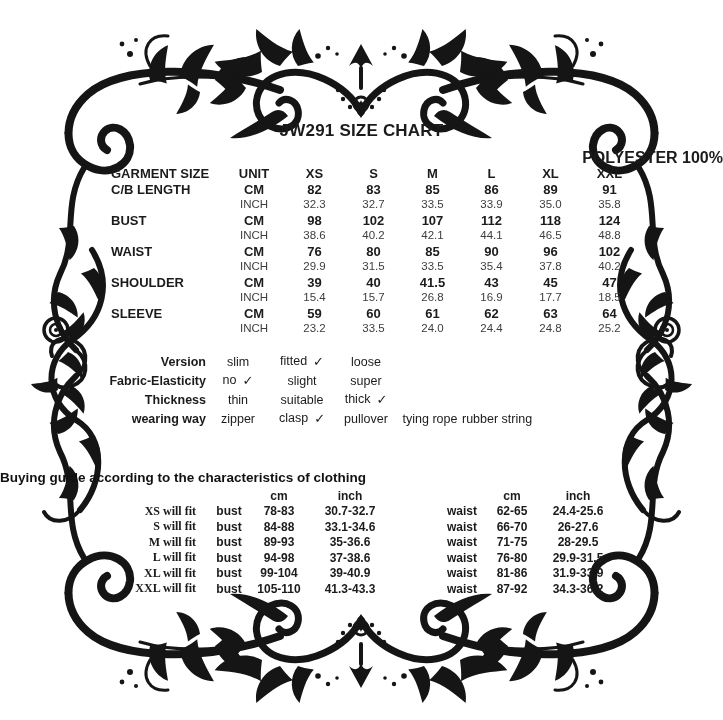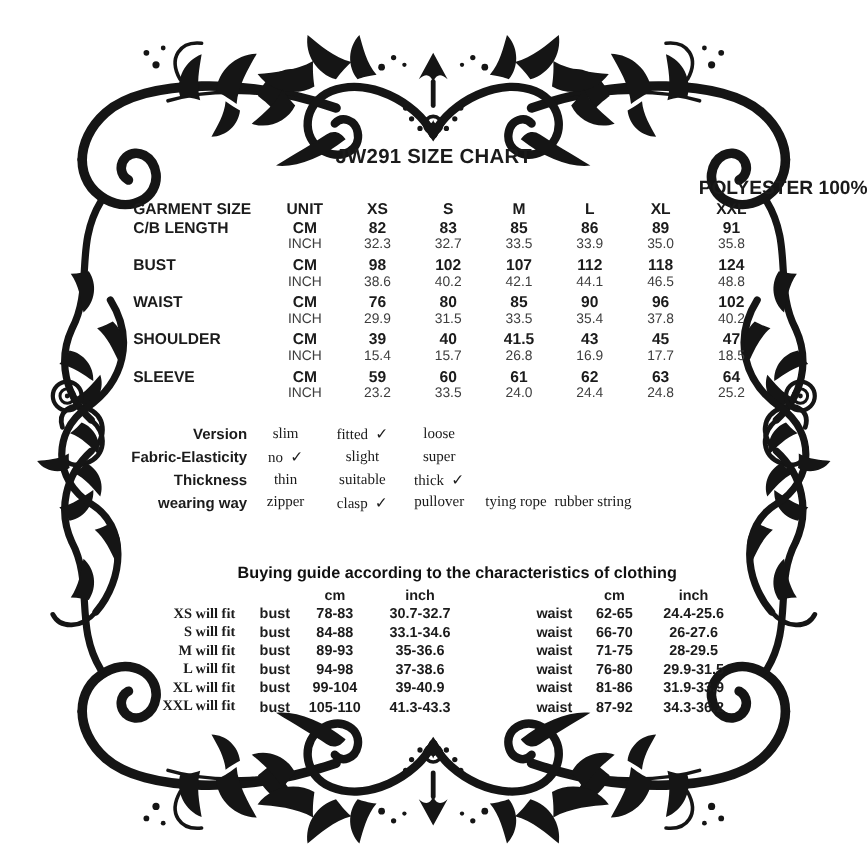--- a/index.html
+++ b/index.html
@@ -21,27 +21,27 @@
 
   table.size-table{position:absolute;left:111px;top:166px;border-collapse:collapse;table-layout:fixed;}
   table.size-table td,table.size-table th{padding:0;height:15.5px;font-size:13px;font-weight:700;
          text-align:center;white-space:nowrap;line-height:15.5px;}
   table.size-table .lbl{text-align:left;margin-left:44px;}
   table.size-table tr.inch-row td{font-size:11.5px;font-weight:400;color:#3d3d3d;}
 
   .attrs{position:absolute;left:60px;top:352px;}
   .arow{display:flex;height:19px;align-items:center;font-size:12.5px;}
   .albl{width:146px;text-align:right;font-weight:700;flex:none;}
-  .aopt{min-width:64px;display:inline-flex;justify-content:center;align-items:flex-end;gap:6px;white-space:nowrap;font-family:Liberation Serif, serif;}
+  .aopt{min-width:64px;display:inline-flex;justify-content:center;align-items:flex-start;gap:6px;white-space:nowrap;}
   .chk{font-size:13px;}
 
   .notes{position:absolute;top:428px;left:0;right:0;text-align:center;
          font-size:12px;line-height:15px;color:#3a3a3a;}
-  .guide-title{position:absolute;top:470px;left:0;right:0;text-align:center;
-         font-size:13.5px;font-weight:700;color:#111;margin-left:39px;}
+  .guide-title{position:absolute;top:470px;left:0;right:0;
+         font-size:13.5px;font-weight:700;color:#111;}
 
   .guide{position:absolute;left:122px;top:488px;font-size:12px;font-weight:700;}
   .grow{display:grid;grid-template-columns:84px 46px 54px 88px 44px 48px 52px 80px;
         height:15.5px;align-items:center;white-space:nowrap;}
   .gsize{text-align:right;padding-right:10px;font-family:Liberation Serif, serif;}
   .gbl{text-align:center;}
   .gval{text-align:center;}
   .ghead span{text-align:center;}
 </style>
 </head>

